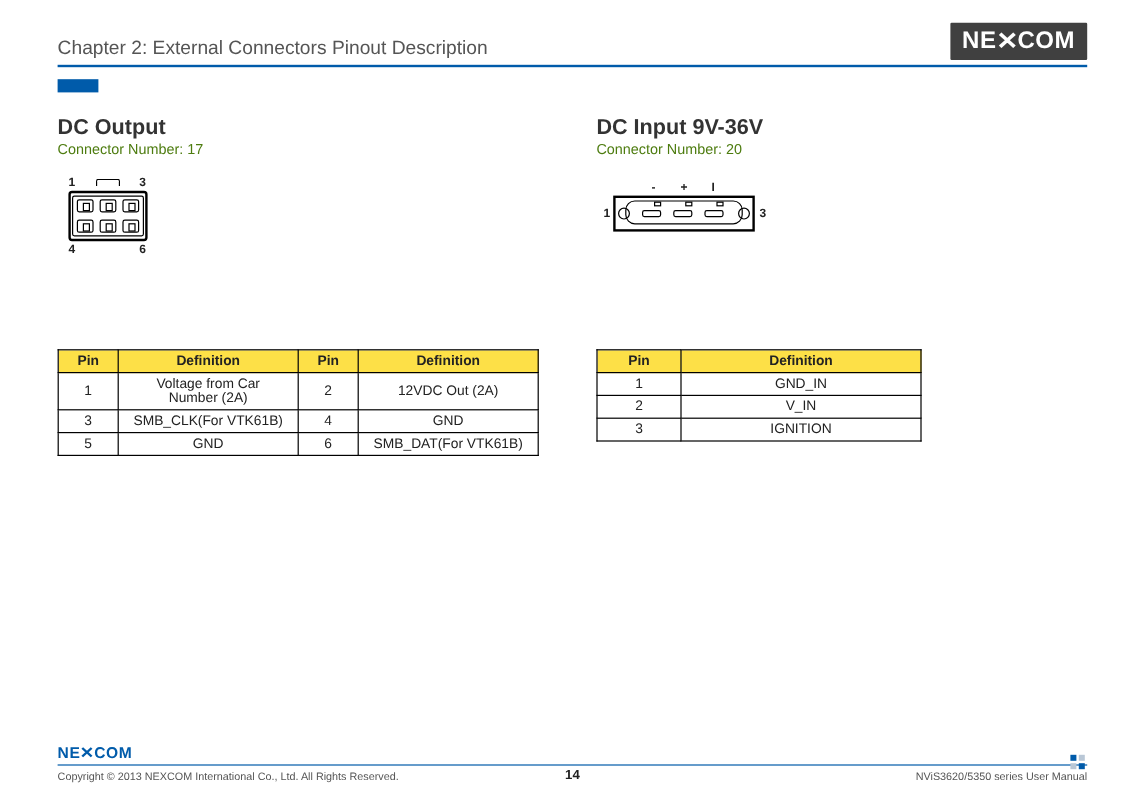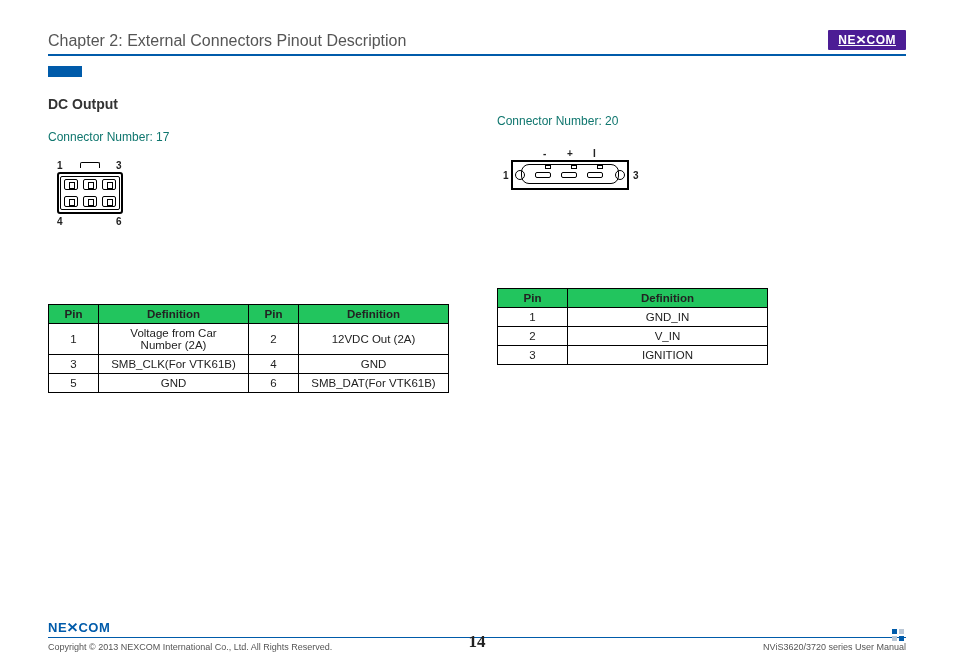--- a/index.html
+++ b/index.html
@@ -16,46 +16,45 @@
       display: flex;
       justify-content: space-between;
       align-items: flex-end;
       height: 24px;
     }
     .chapter-title {
       font-size: 16px;
       color: #555;
     }
     .logo-nexcom {
-      background:#4c1d95;
+      background:#404040;
       color:#fff;
       font-weight:bold;
       padding:3px 10px 3px 10px;
-      font-size:12px;
+      font-size:20px;
       letter-spacing:0.5px;
       display:flex;
       align-items:center;
       border-radius:1px;
-      text-decoration:underline;
     }
     .logo-nexcom .x { color:#fff; font-weight:bold; display:inline-block; transform:scaleX(1.1);}
     .header-rule {
       height:2px; background:#005baa; margin-top:4px; position:relative;
     }
     .header-tab {
       position:absolute; left:0; top:12px; width:34px; height:11px; background:#005baa;
     }
     .content {
       display:flex; gap: 40px; margin-top:40px;
     }
     .col { flex:1; }
     .section-title {
-      font-size:14px; font-weight:bold; color:#333;
-    }
-    .subtitle { font-size:12px; color:#0f766e; margin-top:18px;}
+      font-size:18px; font-weight:bold; color:#333;
+    }
+    .subtitle { font-size:12px; color:#4d7c0f; margin-top:0;}
     .diagram-wrap { height:100px; margin-top:20px; position:relative;}
     
     .dcout-diag { position:relative; width:80px; height:60px; margin-left:6px;}
     .dcout-outer { position:absolute; left:3px; top:8px; width:66px; height:42px; border:2px solid #000; border-radius:3px;}
     .dcout-inner { position:absolute; left:6px; top:12px; width:60px; height:34px; border:1.5px solid #000; border-radius:2px;}
     .dcout-pin {
       position:absolute; width:14px; height:11px; border:1.5px solid #000; border-radius:2px;
     }
     .dcout-pin::after{
       content:""; position:absolute; left:4px; top:2px; width:4px; height:5px; border:1px solid #000;
@@ -80,32 +79,32 @@
     .dcin-lbl{position:absolute; font-size:10px; font-weight:bold;}
     .dl1{left:0px; top:22px;} .dl3{left:130px; top:22px;}
     .dm{left:40px; top:0px;} .dp{left:64px; top:0px;} .di{left:90px; top:0px;}
 
     table.pin {
       border-collapse: collapse; margin-top:40px; font-size:11.5px;
     }
     table.pin th, table.pin td {
       border:1px solid #000; padding:3px 12px; text-align:center;
     }
-    table.pin th { font-weight:bold; background:#22c55e;}
+    table.pin th { font-weight:bold; background:#fde047;}
     .tbl-output th:nth-child(1),.tbl-output th:nth-child(3){width:50px;}
     .tbl-output th:nth-child(2),.tbl-output th:nth-child(4){width:150px;}
     .tbl-input th:nth-child(1){width:70px;} .tbl-input th:nth-child(2){width:200px;}
 
     .footer{
       position:absolute; left:48px; right:48px; bottom:20px;
     }
     .footer-rule{height:1.5px; background:#005baa; position:relative;}
     .footer-row{display:flex; justify-content:space-between; align-items:center; margin-top:4px;}
     .copyright{font-size:9px; color:#555;}
-    .pagenum{font-size:17px; font-weight:bold; position:absolute; left:50%; transform:translateX(-50%); bottom:0;font-family:Liberation Serif, serif;}
+    .pagenum{font-size:11px; font-weight:bold; position:absolute; left:50%; transform:translateX(-50%); bottom:0;}
     .manual{font-size:9px; color:#555;}
     .footer-logo{
       color:#005baa; font-weight:bold; font-size:13px; margin-bottom:2px; letter-spacing:0.5px; display:inline-block;
     }
     .footer-squares{position:absolute; right:0; top:-8px; width:14px; height:14px;}
     .fs{position:absolute; width:5px; height:5px; background:#005baa;}
     .fsg{background:#b9c7d6;}
   </style>
 </head>
 <body>
@@ -168,20 +167,21 @@
           <td>5</td>
           <td>GND</td>
           <td>6</td>
           <td>SMB_DAT(For VTK61B)</td>
         </tr>
       </tbody>
     </table>
   </div>
 
   <div class="col">
+    <div class="section-title">DC Input 9V-36V</div>
     <div class="subtitle">Connector Number: 20</div>
     <div class="diagram-wrap">
       <div class="dcin-diag">
         <span class="dcin-lbl dl1">1</span>
         <span class="dcin-lbl dl3">3</span>
         <span class="dcin-lbl dm">-</span>
         <span class="dcin-lbl dp">+</span>
         <span class="dcin-lbl di">I</span>
         <div class="dcin-outer"></div>
         <div class="dcin-mid"></div>
@@ -226,15 +226,15 @@
     <div class="footer-squares">
       <div class="fs" style="left:0;top:0"></div>
       <div class="fs fsg" style="left:7px;top:0"></div>
       <div class="fs fsg" style="left:0;top:7px"></div>
       <div class="fs" style="left:7px;top:7px"></div>
     </div>
   </div>
   <div class="footer-row">
     <span class="copyright">Copyright © 2013 NEXCOM International Co., Ltd. All Rights Reserved.</span>
     <span class="pagenum">14</span>
-    <span class="manual">NViS3620/3720 series User Manual</span>
+    <span class="manual">NViS3620/5350 series User Manual</span>
   </div>
 </div>
 
 </body></html>

